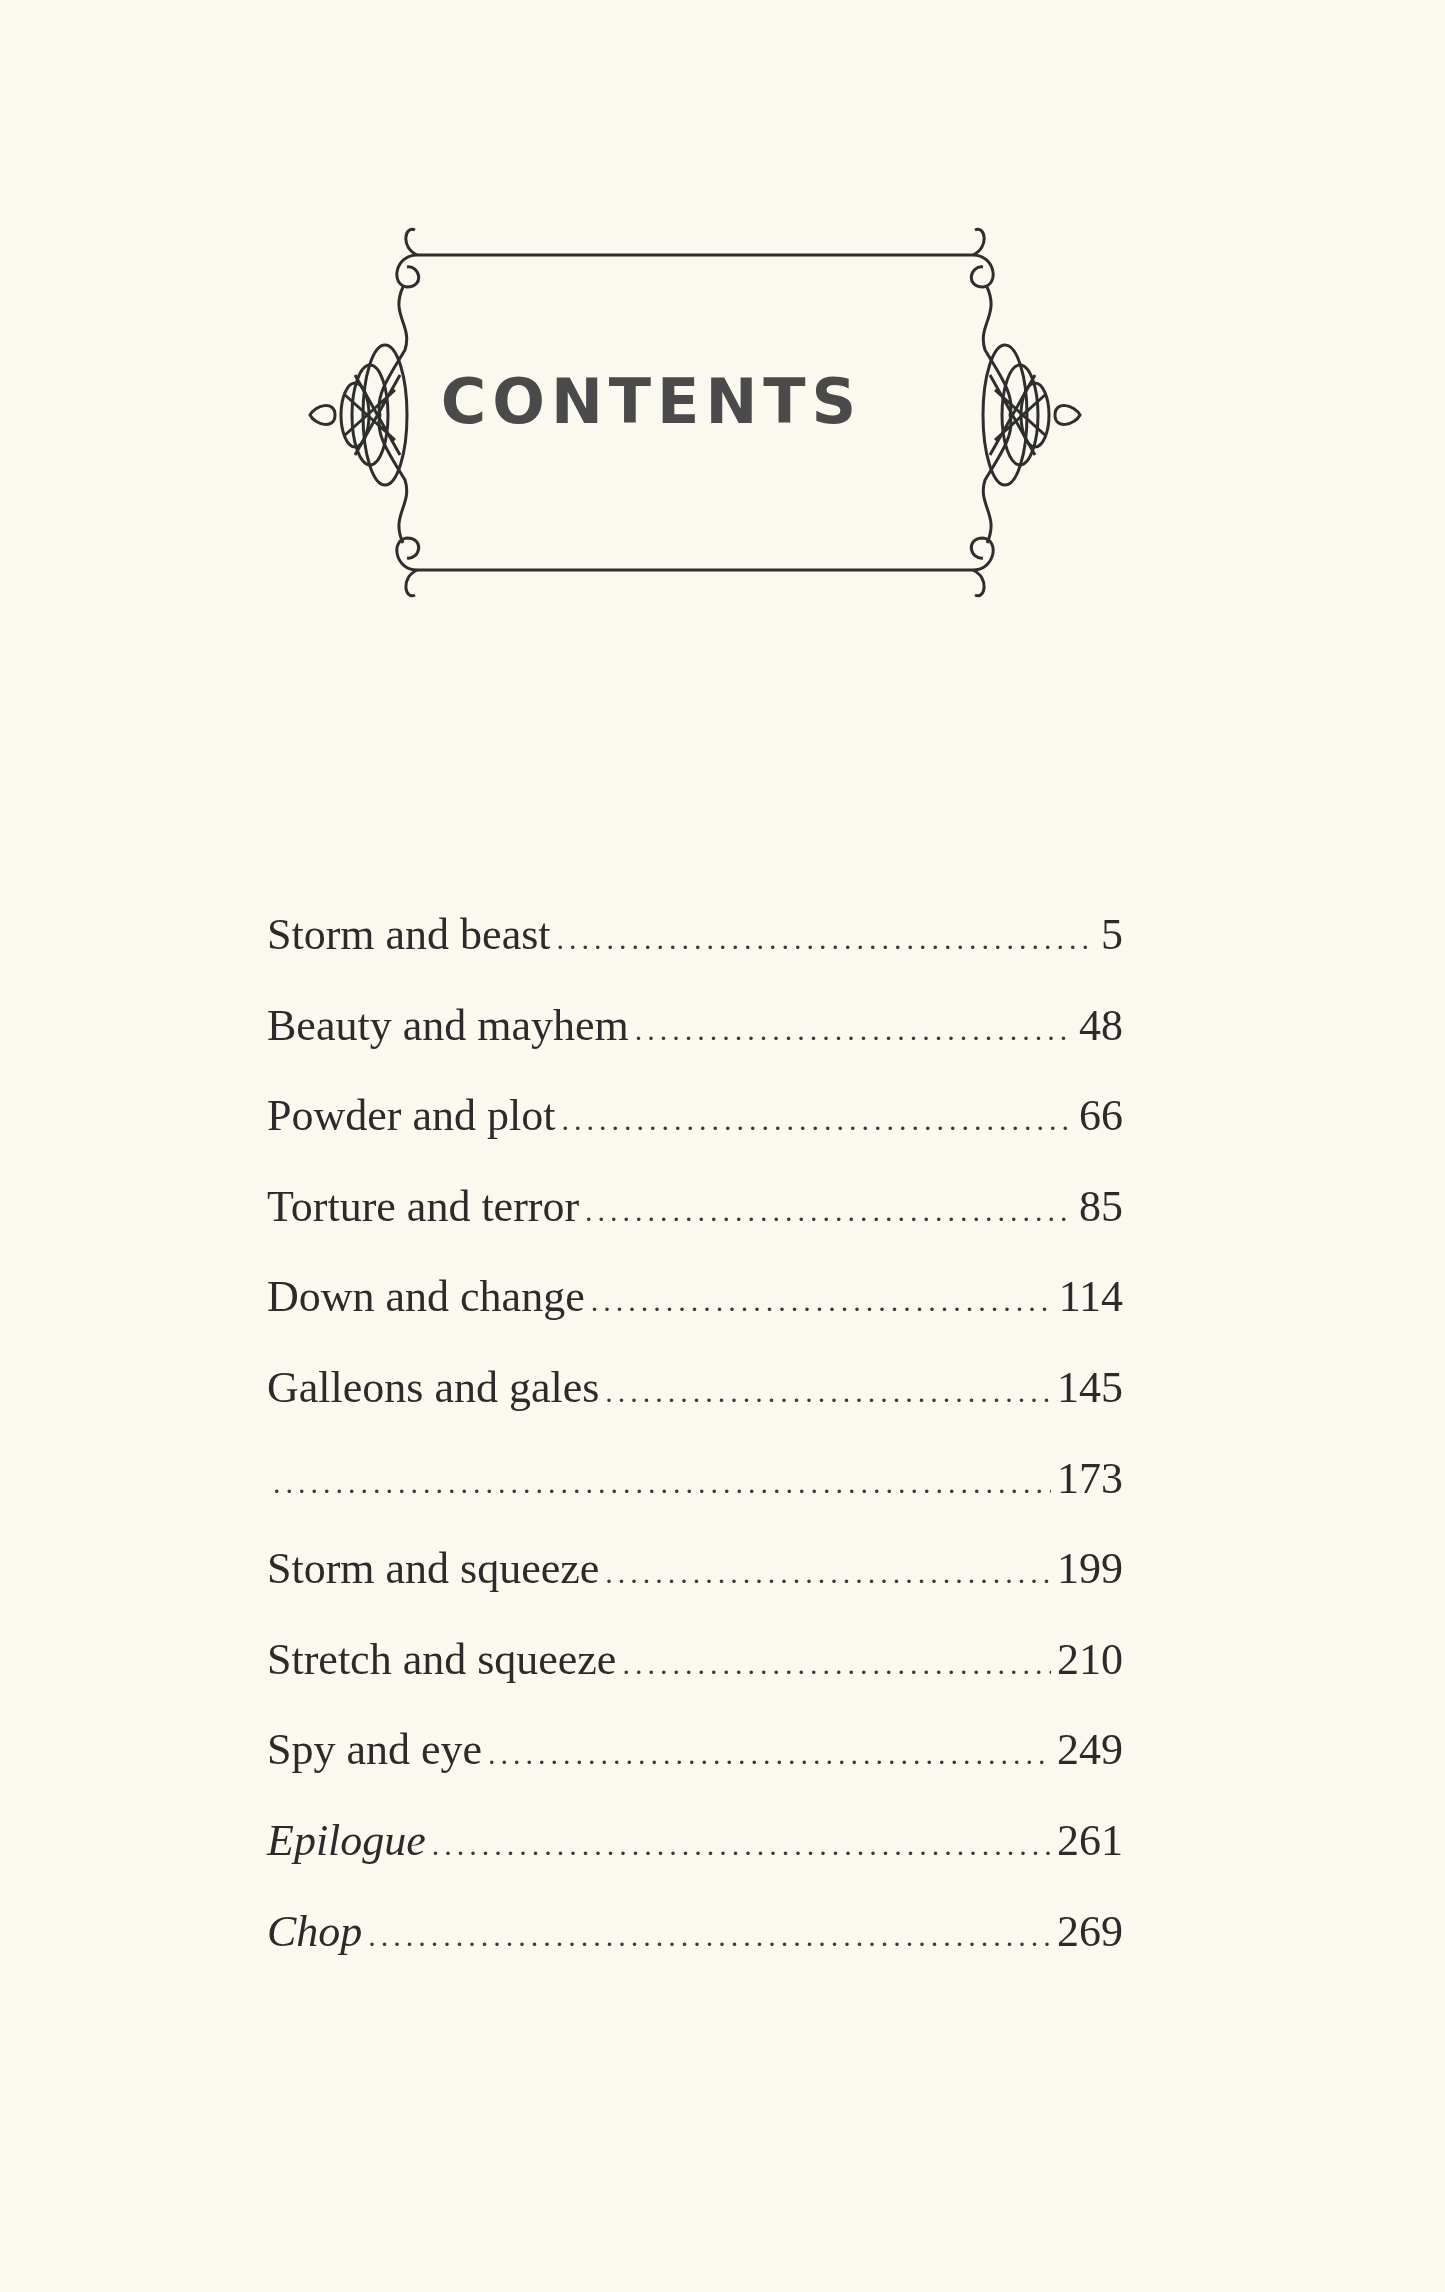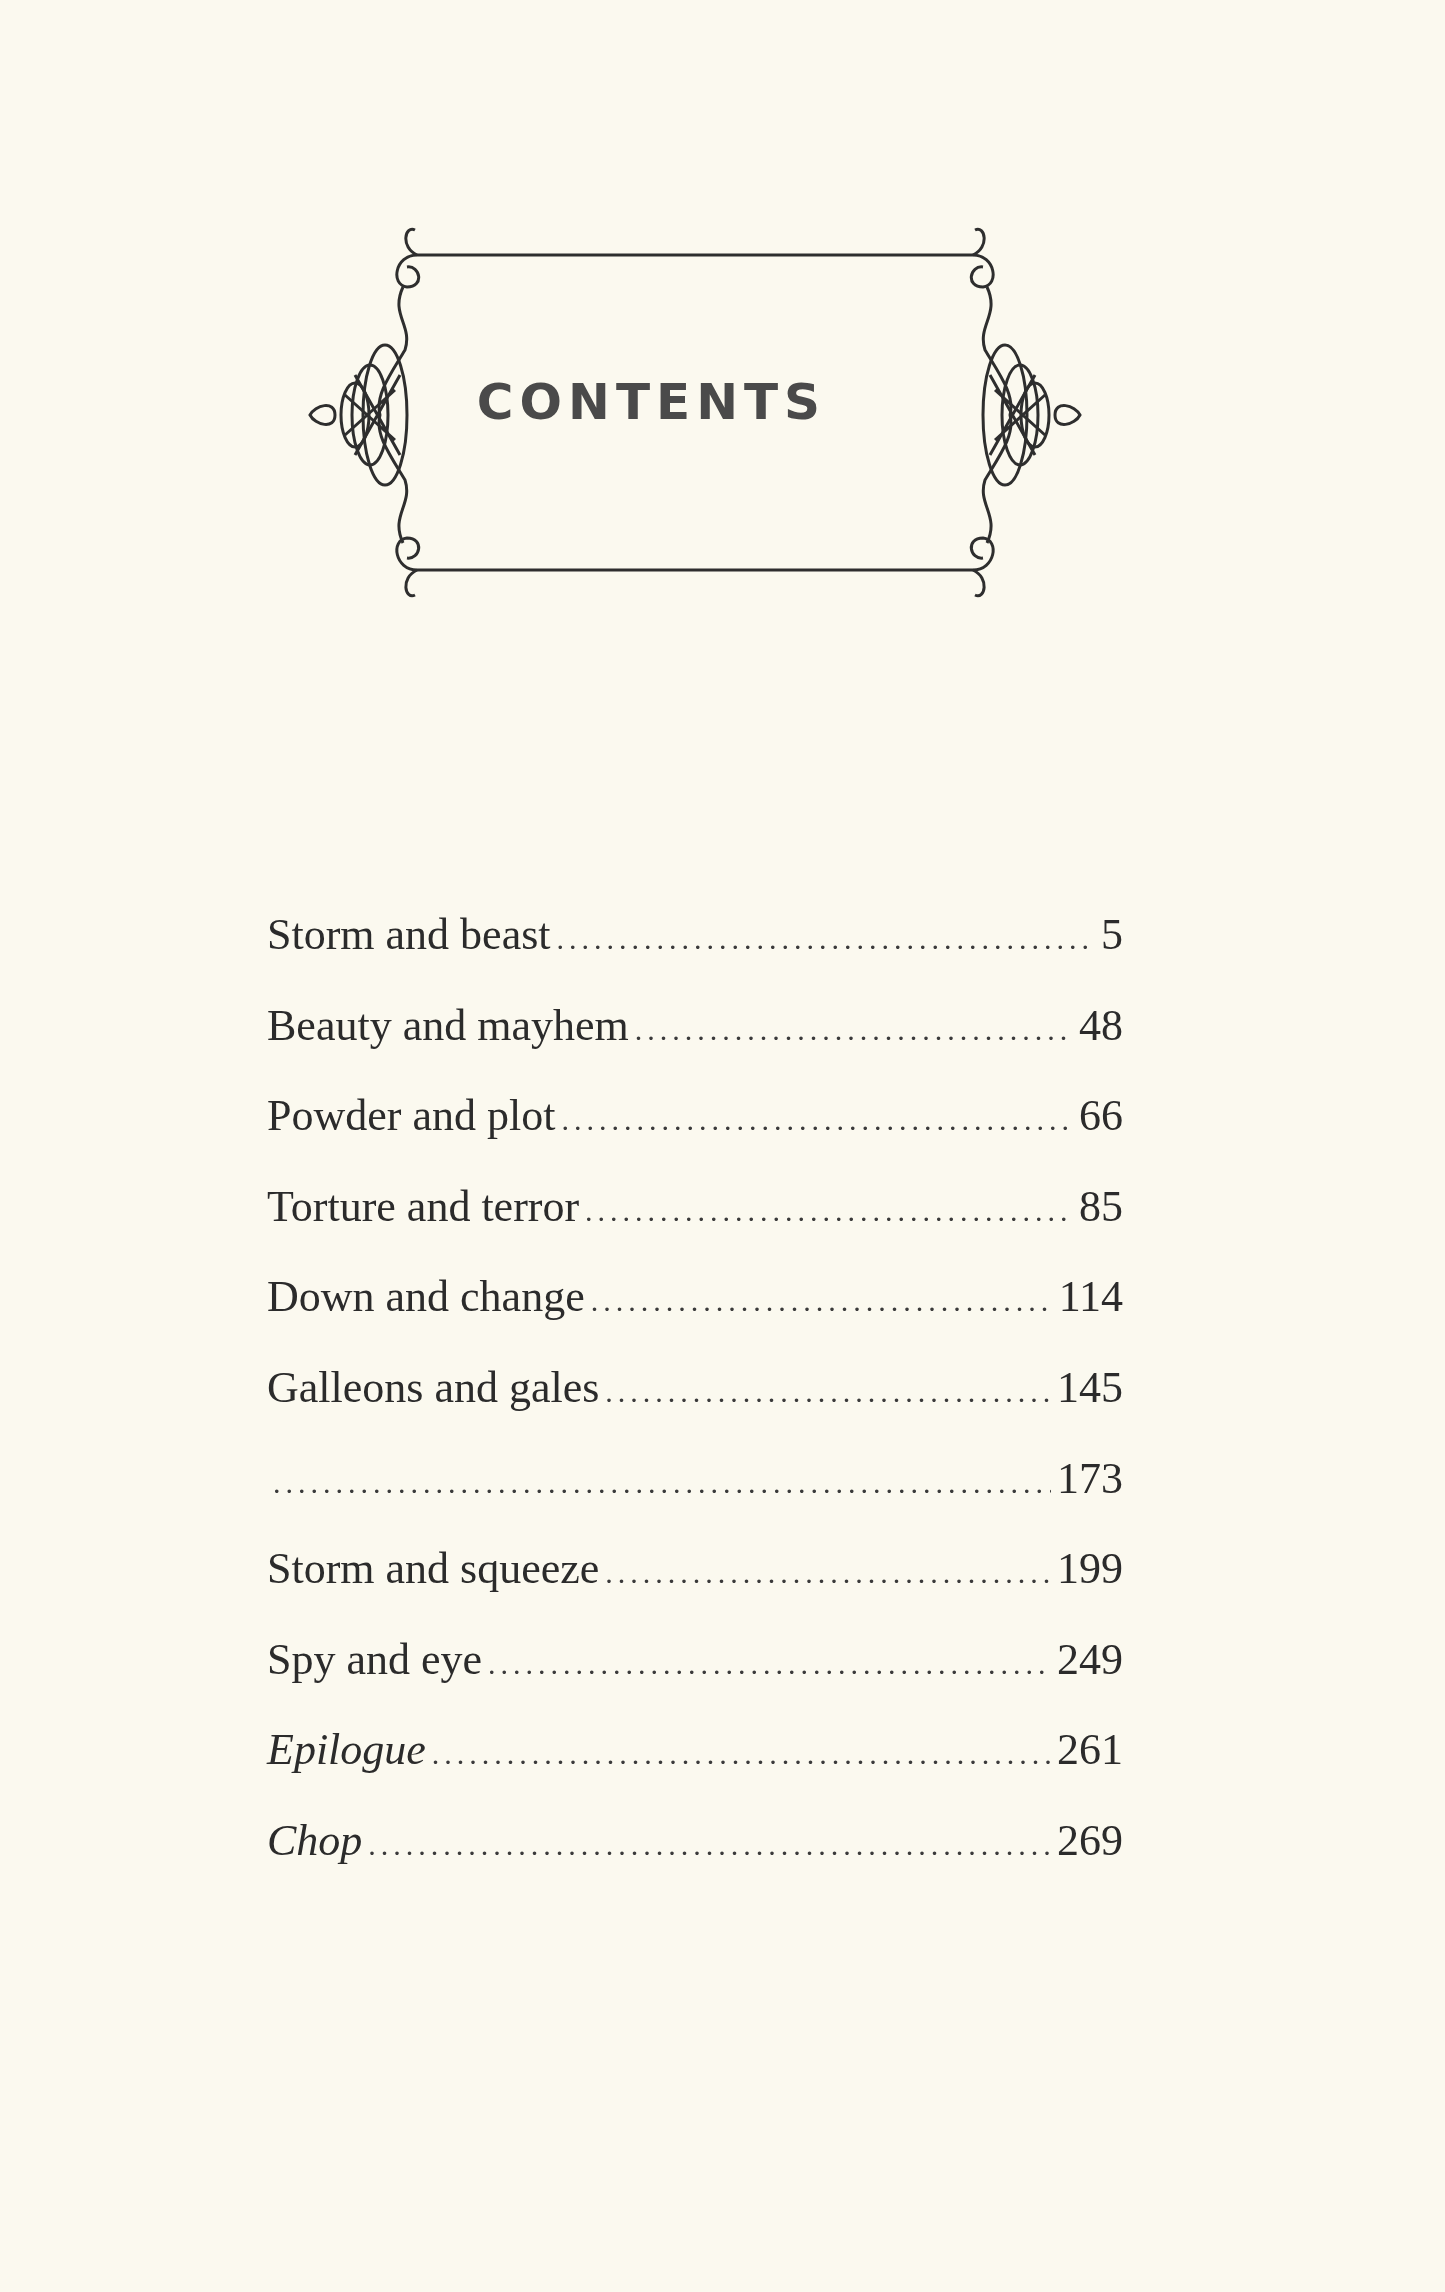--- a/index.html
+++ b/index.html
@@ -1,19 +1,19 @@
 <!DOCTYPE html>
 <html><head>
 <meta charset="utf-8">
 <style>
   html, body { margin:0; padding:0; }
   body { width:1445px; height:2292px; background:#fbf9ef; position:relative; overflow:hidden; font-family:"Liberation Serif", "DejaVu Serif", serif; color:#2b2b2b; }
   .frame { position:absolute; left:295px; top:225px; width:800px; height:380px; }
   .frame svg { width:100%; height:100%; }
-  .title { position:absolute; left:0; width:1303px; top:372px; text-align:center; font-family:"DejaVu Sans", sans-serif; font-weight:bold; font-size:50px; letter-spacing:6px; color:#4a4a4a; line-height:60px; }
+  .title { position:absolute; left:0; width:1303px; top:372px; text-align:center; font-family:"DejaVu Sans", sans-serif; font-weight:bold; font-size:62px; letter-spacing:6px; color:#4a4a4a; line-height:60px; }
   .toc { position:absolute; left:267px; top:905px; width:856px; }
   .row { display:flex; align-items:baseline; height:90.6px; font-size:44px; line-height:60px; }
   .row .label { white-space:nowrap; }
   .row .label.italic { font-style:italic; }
   .row .dots { flex:1; overflow:hidden; white-space:nowrap; margin:0 6px; letter-spacing:5px; font-size:30px; color:#3a3a3a; }
   .row .dots::after { content:"........................................................................................................................................"; }
   .row .page { white-space:nowrap; }
 </style>
 </head>
 <body>
@@ -87,20 +87,25 @@
     <div class="row">
       <span class="dots"></span>
       <span class="page">173</span>
     </div>
     <div class="row">
       <span class="label">Storm and squeeze</span>
       <span class="dots"></span>
       <span class="page">199</span>
     </div>
     <div class="row">
+      <span class="label">Stretch and squeeze</span>
+      <span class="dots"></span>
+      <span class="page">210</span>
+    </div>
+    <div class="row">
       <span class="label">Spy and eye</span>
       <span class="dots"></span>
       <span class="page">249</span>
     </div>
     <div class="row">
       <span class="label italic">Epilogue</span>
       <span class="dots"></span>
       <span class="page">261</span>
     </div>
     <div class="row">

